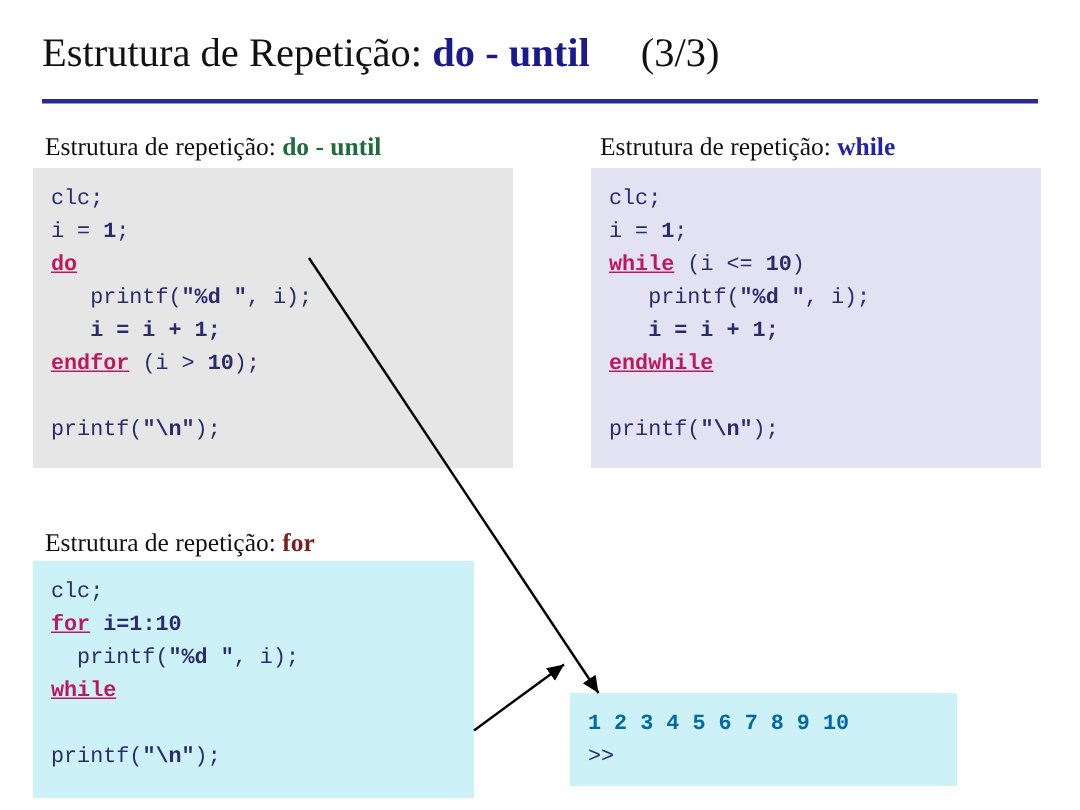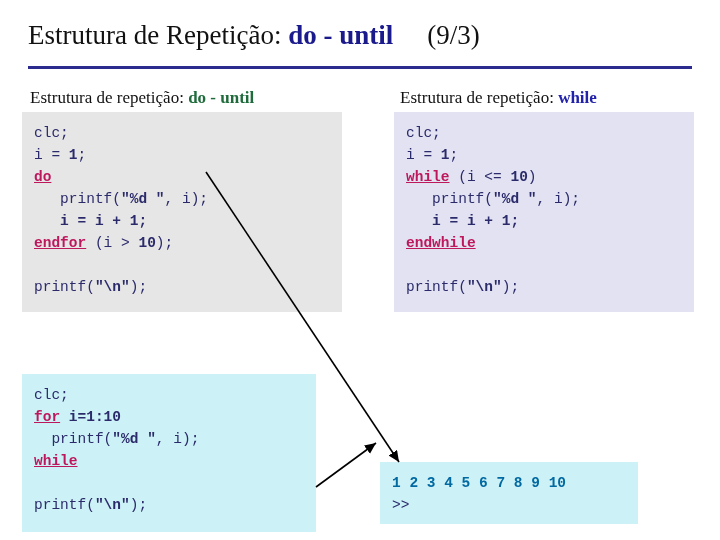--- a/index.html
+++ b/index.html
@@ -104,21 +104,21 @@
     pointer-events: none;
   }
 </style>
 </head>
 <body>
 
 <div id="slide">
 
   <div id="title-bar">
     <div id="title-text">
-      <span>Estrutura de Repetição: </span><span class="kw">do - until</span><span style="display:inline-block;width:34px;"></span><span class="num">(9/3)</span>
+      <span>Estrutura de Repetição: </span><span class="kw">do - until</span><span style="display:inline-block;width:34px;"></span><span class="num">(3/3)</span>
     </div>
   </div>
   <div id="title-rule"></div>
 
   <div class="blk-head" id="head-do">
     <span>Estrutura de repetição: </span><span class="hl-green">do - until</span>
   </div>
   <div class="codebox gray" id="box-do"><span>clc;</span>
 <span>i = <span class="bold">1</span>;</span>
 <span class="kw-u">do</span>
@@ -133,20 +133,23 @@
   </div>
   <div class="codebox lav" id="box-while"><span>clc;</span>
 <span>i = <span class="bold">1</span>;</span>
 <span><span class="kw-u">while</span> (i &lt;= <span class="bold">10</span>)</span>
 <span>   printf(<span class="bold">"%d "</span>, i);</span>
 <span>   <span class="bold">i = i + 1;</span></span>
 <span class="kw-u">endwhile</span>
 
 <span>printf(<span class="bold">"\n"</span>);</span></div>
 
+  <div class="blk-head" id="head-for">
+    <span>Estrutura de repetição: </span><span class="hl-red">for</span>
+  </div>
   <div class="codebox cyan" id="box-for"><span>clc;</span>
 <span><span class="kw-u">for</span> <span class="bold">i=1:10</span></span>
 <span>  printf(<span class="bold">"%d "</span>, i);</span>
 <span class="kw-u">while</span>
 
 <span>printf(<span class="bold">"\n"</span>);</span></div>
 
   <div class="codebox out" id="box-out"><span class="o1">1 2 3 4 5 6 7 8 9 10</span>
 <span>&gt;&gt;</span></div>
 

